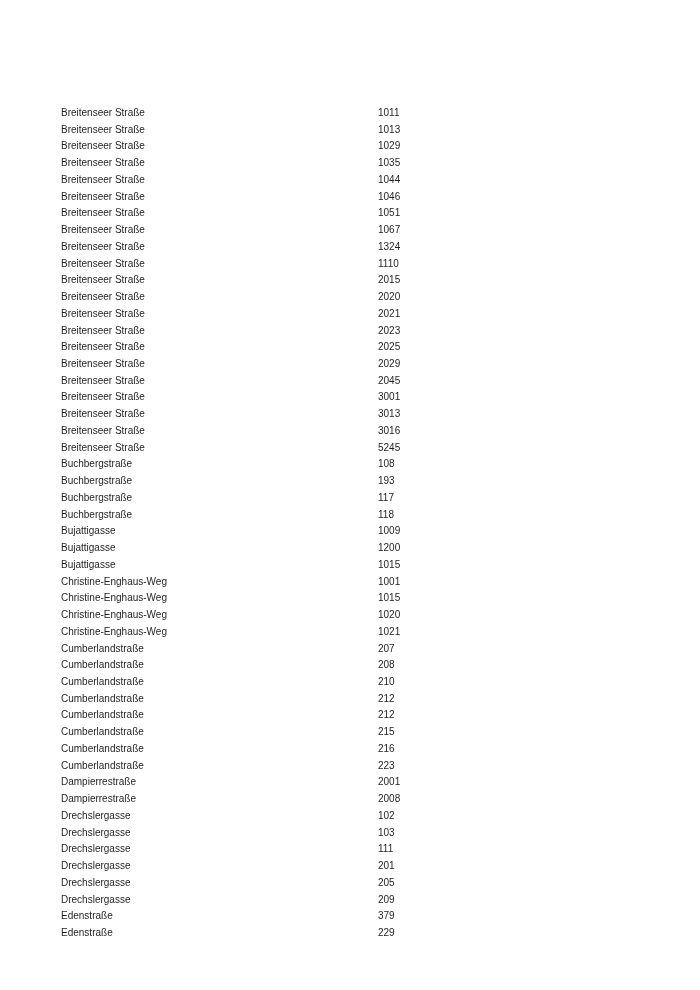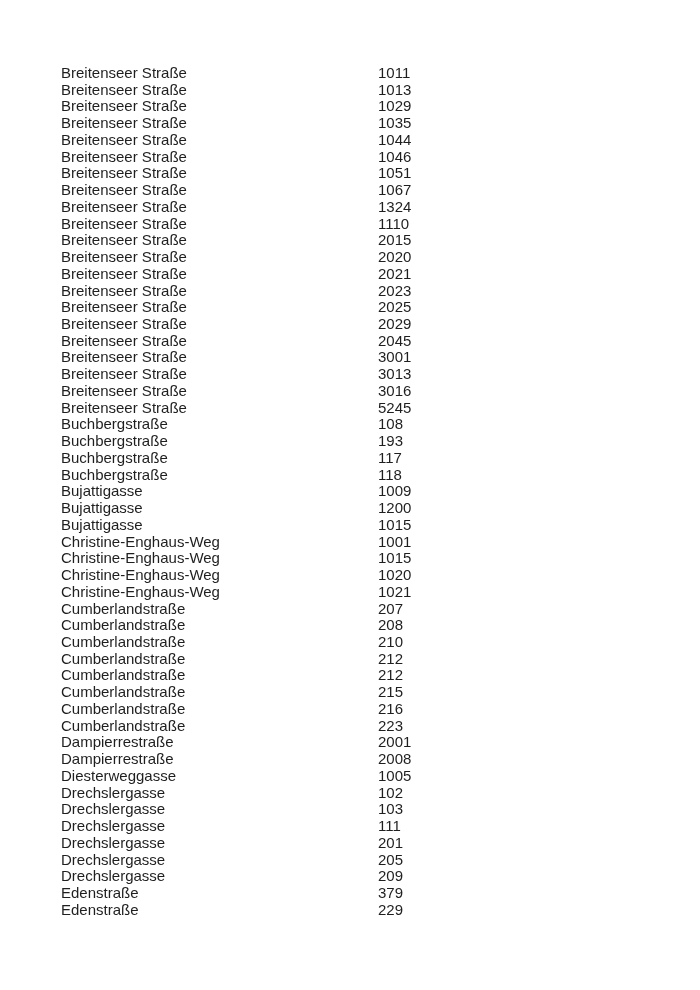--- a/index.html
+++ b/index.html
@@ -22,31 +22,32 @@
   .street-list {
     position: absolute;
     left: 61px;
     top: 65px;
   }
   .row {
     display: flex;
     align-items: baseline;
     height: 16.74px;
     line-height: 16.74px;
-    font-size: 15px;
+    font-size: 10px;
     color: #1f1f1f;
     white-space: nowrap;
   }
   .street {
     display: inline-block;
     width: 317px;
     flex: 0 0 317px;
   }
   .number {
     display: inline-block;
+    margin-top: 40px;
   }
 </style>
 </head>
 <body>
 
 <div class="page">
   <div class="street-list" id="street-list">
       <div class="row">
         <span class="street">Breitenseer Straße</span>
         <span class="number">1011</span>
@@ -209,24 +210,20 @@
       </div>
       <div class="row">
         <span class="street">Dampierrestraße</span>
         <span class="number">2001</span>
       </div>
       <div class="row">
         <span class="street">Dampierrestraße</span>
         <span class="number">2008</span>
       </div>
       <div class="row">
-        <span class="street">Diesterweggasse</span>
-        <span class="number">1005</span>
-      </div>
-      <div class="row">
         <span class="street">Drechslergasse</span>
         <span class="number">102</span>
       </div>
       <div class="row">
         <span class="street">Drechslergasse</span>
         <span class="number">103</span>
       </div>
       <div class="row">
         <span class="street">Drechslergasse</span>
         <span class="number">111</span>

